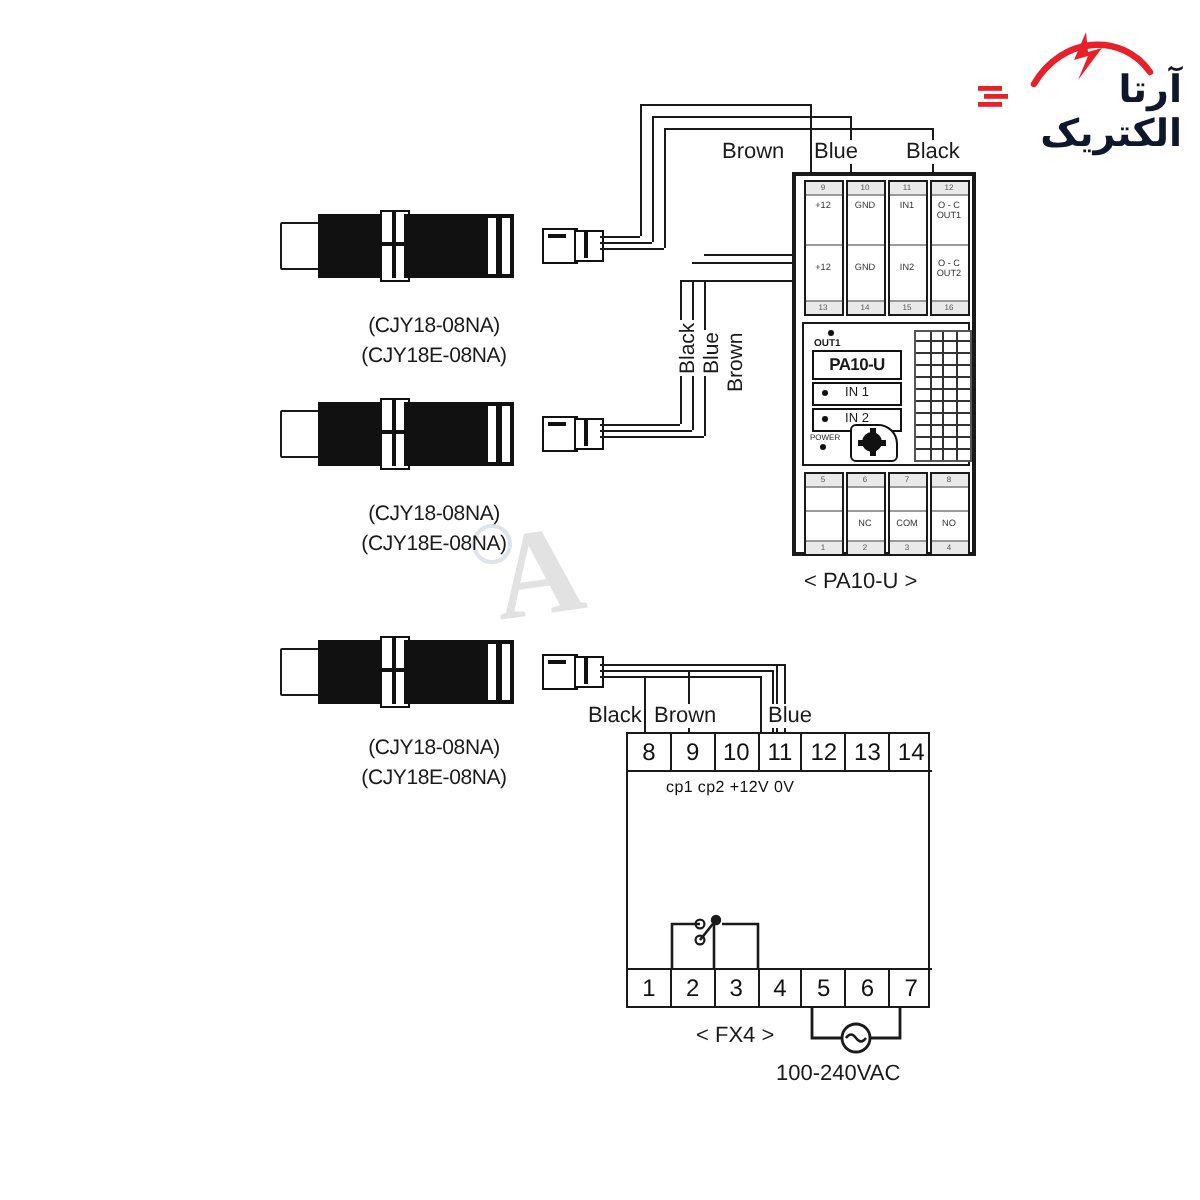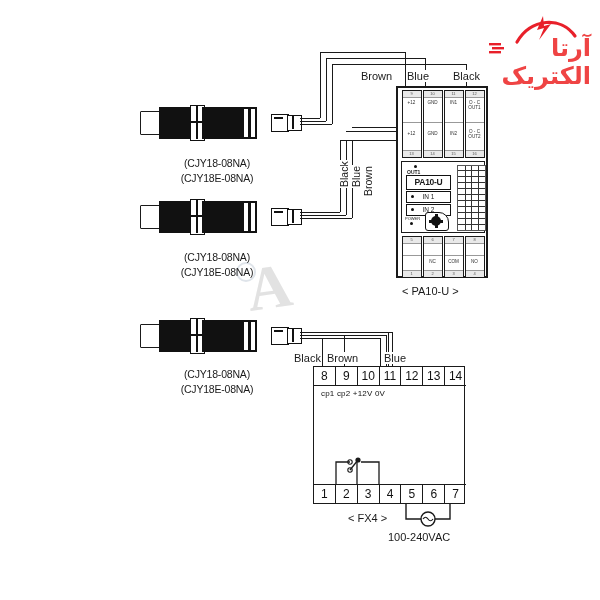--- a/index.html
+++ b/index.html
@@ -73,32 +73,32 @@
   .pa-knobx1{position:absolute;left:27px;top:57.5px;width:14px;height:3px;background:#111;}
   .pa-knobx2{position:absolute;left:32.5px;top:52px;width:3px;height:14px;background:#111;}
 
   
   #fx4{position:absolute;left:313px;top:366px;width:152px;height:138px;
        border:1.6px solid #1a1a1a;background:#fff;box-sizing:border-box;}
   .fx-row{position:absolute;left:0;width:152px;height:19px;display:flex;box-sizing:border-box;}
   .fx-cell{flex:1;border-right:1.4px solid #1a1a1a;font-size:12px;text-align:center;
        line-height:19px;box-sizing:border-box;color:#111;}
   .fx-cell:last-child{border-right:none;}
-  .fx-sub{position:absolute;top:22px;left:7px;font-size:8px;letter-spacing:0.2px;color:#111;}
+  .fx-sub{position:absolute;top:22px;left:19px;font-size:8px;letter-spacing:0.2px;color:#111;}
 
   
   #wm{position:absolute;left:247px;top:252px;font-size:62px;color:#e2e2e2;
       font-family:"Liberation Serif",serif;font-weight:bold;
       transform:rotate(-8deg);user-select:none;}
   #wm2{position:absolute;left:236px;top:262px;width:16px;height:16px;
       border:2px solid #dfe4ea;border-radius:50%;}
 
   
   #logo{position:absolute;left:487px;top:12px;width:104px;height:48px;}
-  #logo .word{position:absolute;left:6px;top:22px;font-size:24px;color:#ef4444;
+  #logo .word{position:absolute;left:6px;top:22px;font-size:19px;color:#0f172a;
       font-weight:bold;font-family:"DejaVu Sans",sans-serif;direction:rtl;letter-spacing:-1px;}
 </style>
 </head>
 <body>
 
 <div id="stage">
 
   <div id="wm2"></div>
   <div id="wm">A</div>
 

